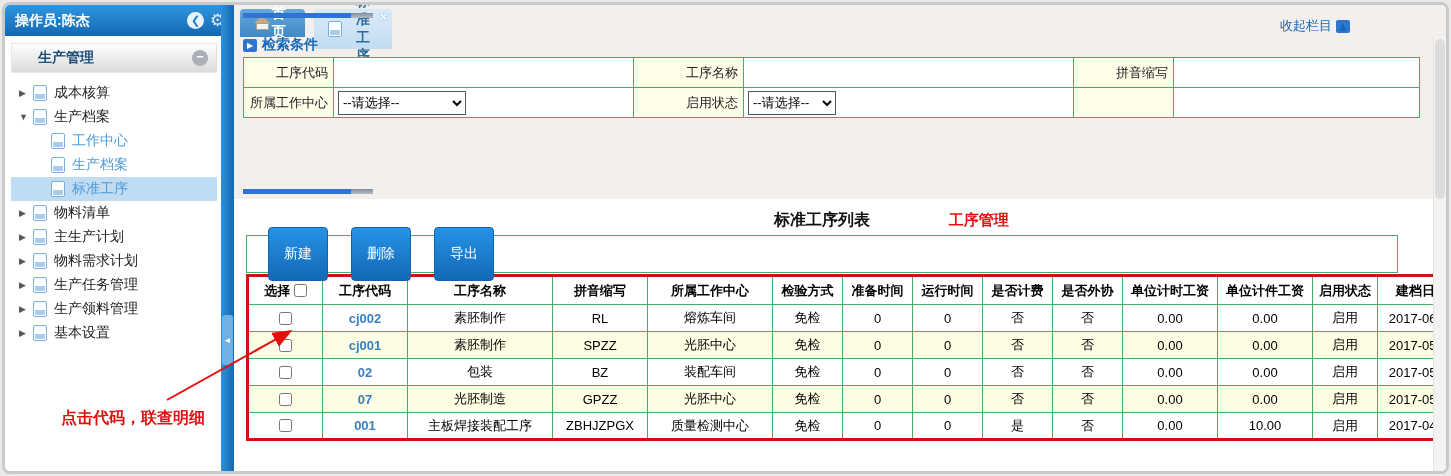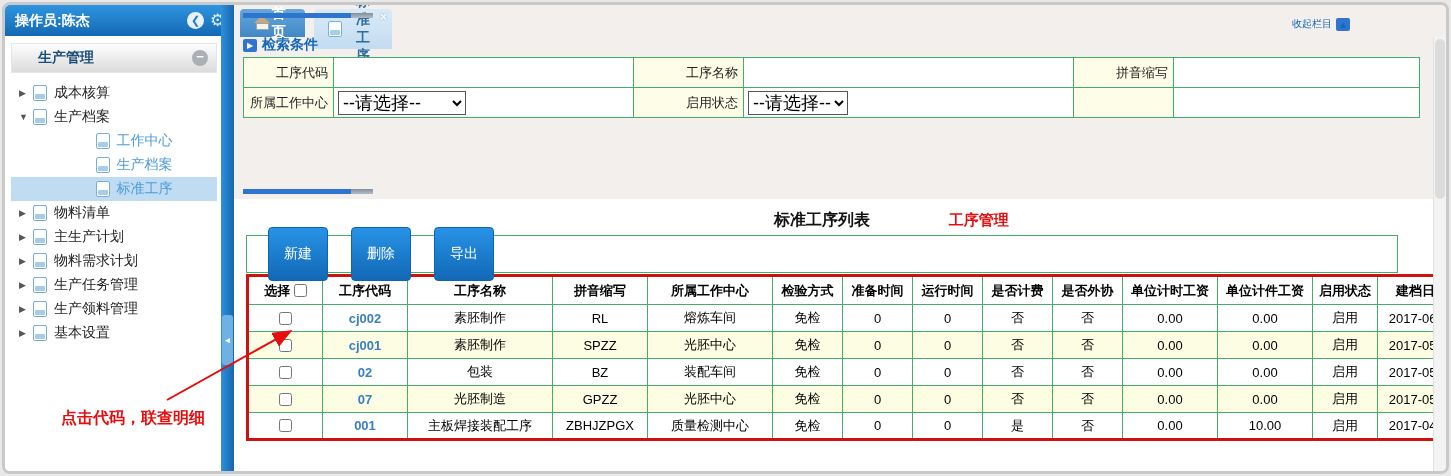--- a/index.html
+++ b/index.html
@@ -12,21 +12,21 @@
   .sb-header .sp { flex:1; }
   .circ-icon { width:17px; height:17px; border-radius:50%; background:#E8F2FB; color:#1E7FD0; font-size:11px; font-weight:bold; display:inline-flex; align-items:center; justify-content:center; margin-left:5px; cursor:pointer; }
   .gear { background:transparent; color:#DDEBF8; font-size:17px; }
   .sb-body { position:absolute; top:31px; left:0; right:13px; bottom:0; background:#fff; padding:7px 4px 0 6px; }
   .panel-header { height:30px; background:linear-gradient(#FEFEFE,#DBDBDB); border:1px solid #E6E6E6; display:flex; align-items:center; font-size:14px; font-weight:bold; color:#1B4E79; padding:0 8px 0 26px; }
   .panel-header .sp { flex:1; }
   .minus-icon { width:16px; height:16px; border-radius:50%; background:#AAB0B6; color:#fff; font-size:13px; line-height:14px; text-align:center; cursor:pointer; }
   .tree { margin-top:8px; }
   .tree-item { height:24px; display:flex; align-items:center; font-size:14px; color:#222; cursor:pointer; }
   .tree-item.lvl1 { padding-left:8px; }
-  .tree-item.lvl2 { padding-left:40px; color:#4D9BD8;justify-content:center; }
+  .tree-item.lvl2 { padding-left:40px; color:#4D9BD8; }
   .tree-item.selected { background:#BFDCF3; }
   .caret { width:14px; font-size:9px; color:#555; flex:none; }
   .doc-icon { position:relative; width:14px; height:16px; background:#FDFEFF; border:1px solid #79AEDD; border-radius:2px; margin-right:7px; flex:none; }
   .doc-icon i { position:absolute; left:1px; right:1px; bottom:1px; height:5px; background:#A9CCEB; border-radius:1px; }
   .annotation { position:absolute; left:56px; top:372px; color:#E50E0E; font-size:16px; font-weight:bold; white-space:nowrap; }
   .splitter { position:absolute; top:0; right:0; bottom:0; width:13px; background:linear-gradient(90deg,#2E90DC,#1767AE); }
   .splitter-handle { position:absolute; top:310px; left:1px; width:11px; height:50px; background:#6FB1E4; border-radius:3px; color:#fff; font-size:8px; display:flex; align-items:center; justify-content:center; cursor:pointer; }
 
   
   .main { flex:1; position:relative; display:flex; background:#F2EFED; }
@@ -37,33 +37,33 @@
   .tab .close { position:absolute; top:1px; right:5px; font-size:12px; color:#fff; text-shadow:0 0 2px #6FA4CE; cursor:pointer; font-weight:bold; }
   .house { position:relative; width:17px; height:14px; }
   .house .roof { position:absolute; top:0; left:0; width:0; height:0; border-left:8.5px solid transparent; border-right:8.5px solid transparent; border-bottom:7px solid #C8A884; }
   .house .base { position:absolute; top:7px; left:2px; width:13px; height:7px; background:#F3F3F0; border:1px solid #9AA79A; }
 
   .content { flex:1; position:relative; padding:6px 10px 0 9px; overflow:hidden; }
   .loadbar { height:5px; width:130px; display:flex; margin-top:2px; }
   .loadbar .b { width:108px; background:#2F74CE; }
   .loadbar .g { width:22px; background:linear-gradient(#848E9A,#B4BCC6); }
   .collapse-row { position:absolute; top:12px; right:96px; display:flex; align-items:center; gap:4px; cursor:pointer; }
-  .collapse-row span { color:#1567B8; font-size:10px; }
+  .collapse-row span { color:#1567B8; font-size:13px; }
   .sq-icon { width:14px; height:13px; background:#2F74CE; border-radius:2px; color:#fff; font-size:8px; line-height:13px; text-align:center; }
 
   .search-sec { margin-top:18px; }
   .search-title { display:flex; align-items:center; gap:5px; margin-bottom:3px; }
   .search-title .sq-icon { background:#2F74CE; font-size:8px; }
   .search-title b { color:#1567B8; font-size:14px; }
   table.search { width:calc(100% - 16px); border-collapse:collapse; table-layout:fixed; background:#fff; }
   table.search td { border:1px solid #44AD68; height:30px; font-size:13px; }
   td.lbl { background:#FDFDE8; text-align:right; padding-right:5px; color:#222; }
   td.val input[type=text] { width:100%; height:26px; border:none; outline:none; font-size:13px; padding:0 4px; background:transparent; }
   td.val { background:#fff; padding:0 2px; }
-  td.val select { height:24px; min-width:128px; border:1px solid #555; font-size:18px; background:#fff; margin-left:2px; }
+  td.val select { height:24px; min-width:128px; border:1px solid #555; font-size:13px; background:#fff; margin-left:2px; }
   td.val select.small { min-width:88px; }
   td.btnrow { text-align:center; height:37px; background:#fff; }
   .blue-btn { background:linear-gradient(#2793E6,#1268B6); border:1px solid #1063AE; color:#fff; font-size:14px; padding:6px 17px; border-radius:4px; cursor:pointer; font-family:inherit; }
 
   .white-zone { position:absolute; left:0; right:0; top:194px; bottom:0; background:#fff; }
   .loadbar2 { position:absolute; left:9px; top:182px; }
   .list-wrap { position:absolute; left:12px; right:48px; top:202px; }
   .list-titlebar { position:relative; height:28px; }
   .list-title { text-align:center; font-size:16px; font-weight:bold; color:#111; line-height:26px; }
   .list-subtitle { position:absolute; left:61%; top:4px; color:#E50E0E; font-size:15px; font-weight:bold; }

